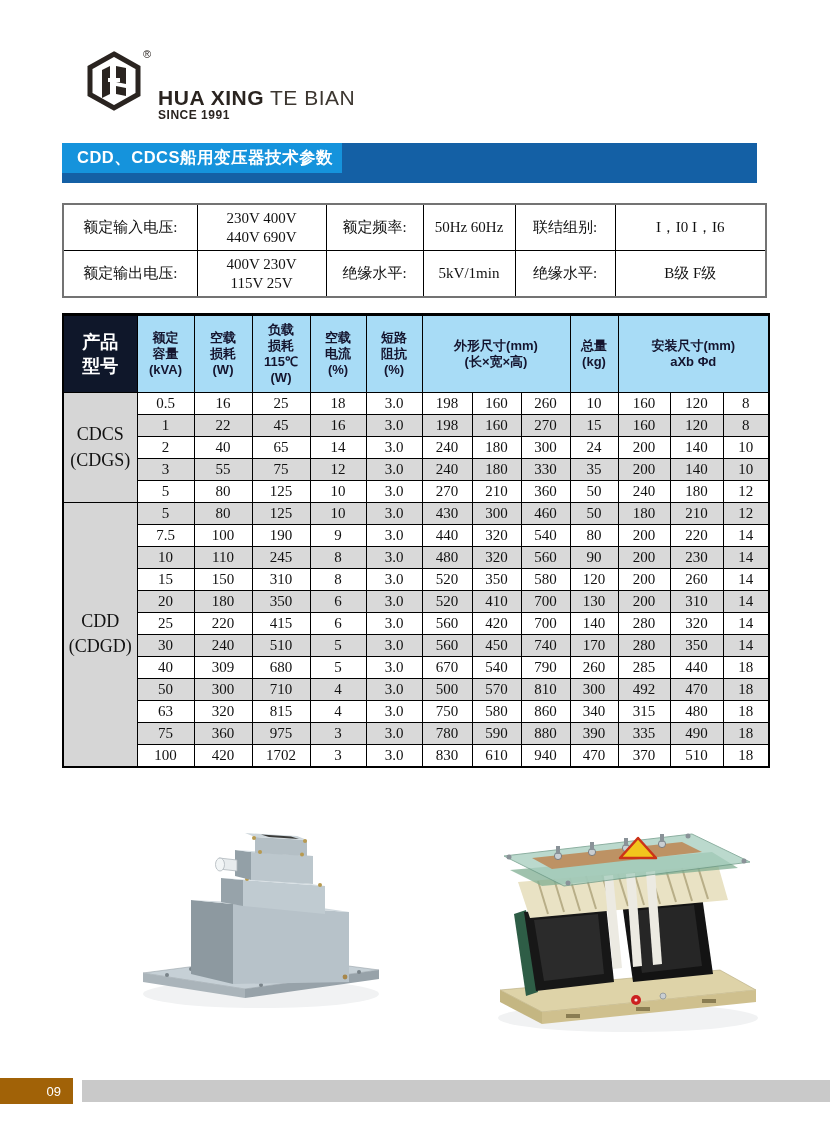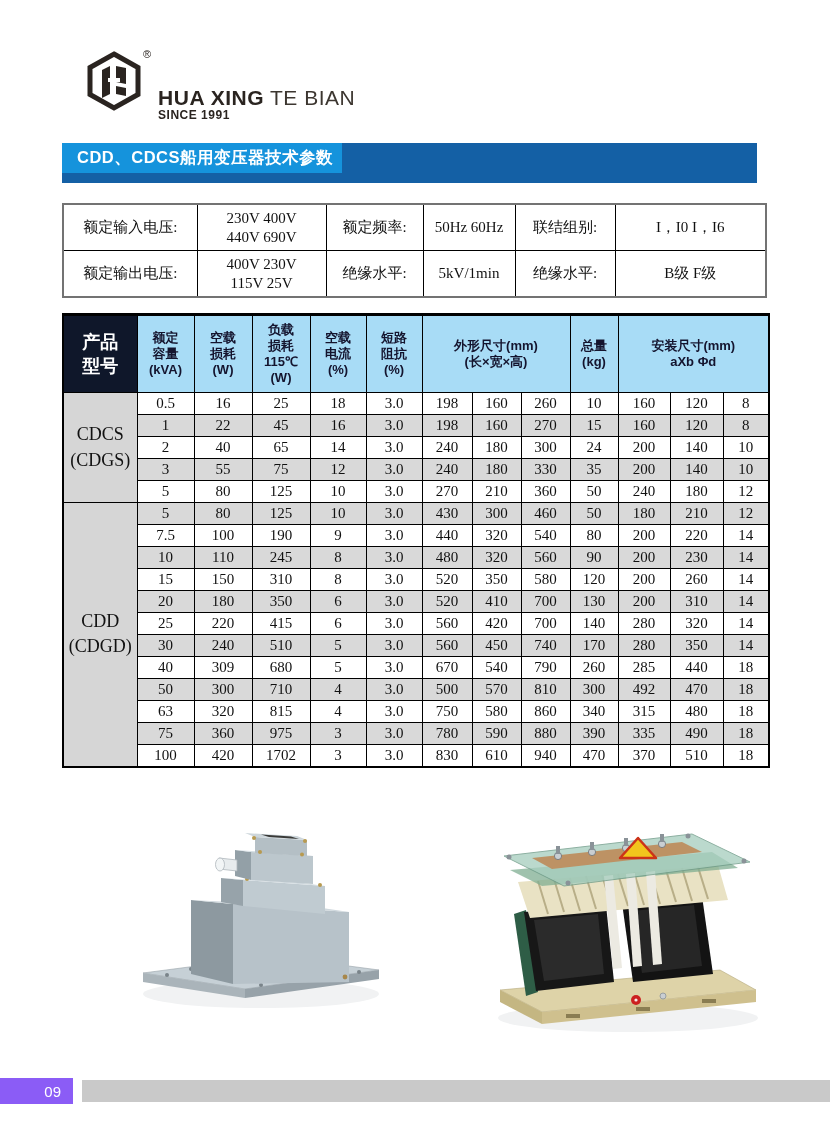--- a/index.html
+++ b/index.html
@@ -45,22 +45,22 @@
   
   .note{position:absolute;top:783px;right:65px;font-size:13.5px;color:#222;
         font-family:"Liberation Sans",sans-serif;letter-spacing:.2px;}
 
   
   .photo{position:absolute;}
   .photo-left{left:133px;top:826px;}
   .photo-right{left:486px;top:818px;}
 
   
-  .footer-page{position:absolute;left:0;top:1078px;width:73px;height:26px;background:#8b5cf6;
-               color:#fff;font-size:15px;display:flex;align-items:center;justify-content:flex-end;
+  .footer-page{position:absolute;left:0;top:1078px;width:73px;height:26px;background:#a16207;
+               color:#fff;font-size:13px;display:flex;align-items:center;justify-content:flex-end;
                padding-right:12px;box-sizing:border-box;}
   .footer-bar{position:absolute;left:82px;top:1080px;width:748px;height:22px;background:#c9c9c9;}
 </style>
 </head>
 <body>
 
 <div class="page">
 
   <div class="logo">
     <svg class="hex" width="56" height="62" viewBox="0 0 56 62">

